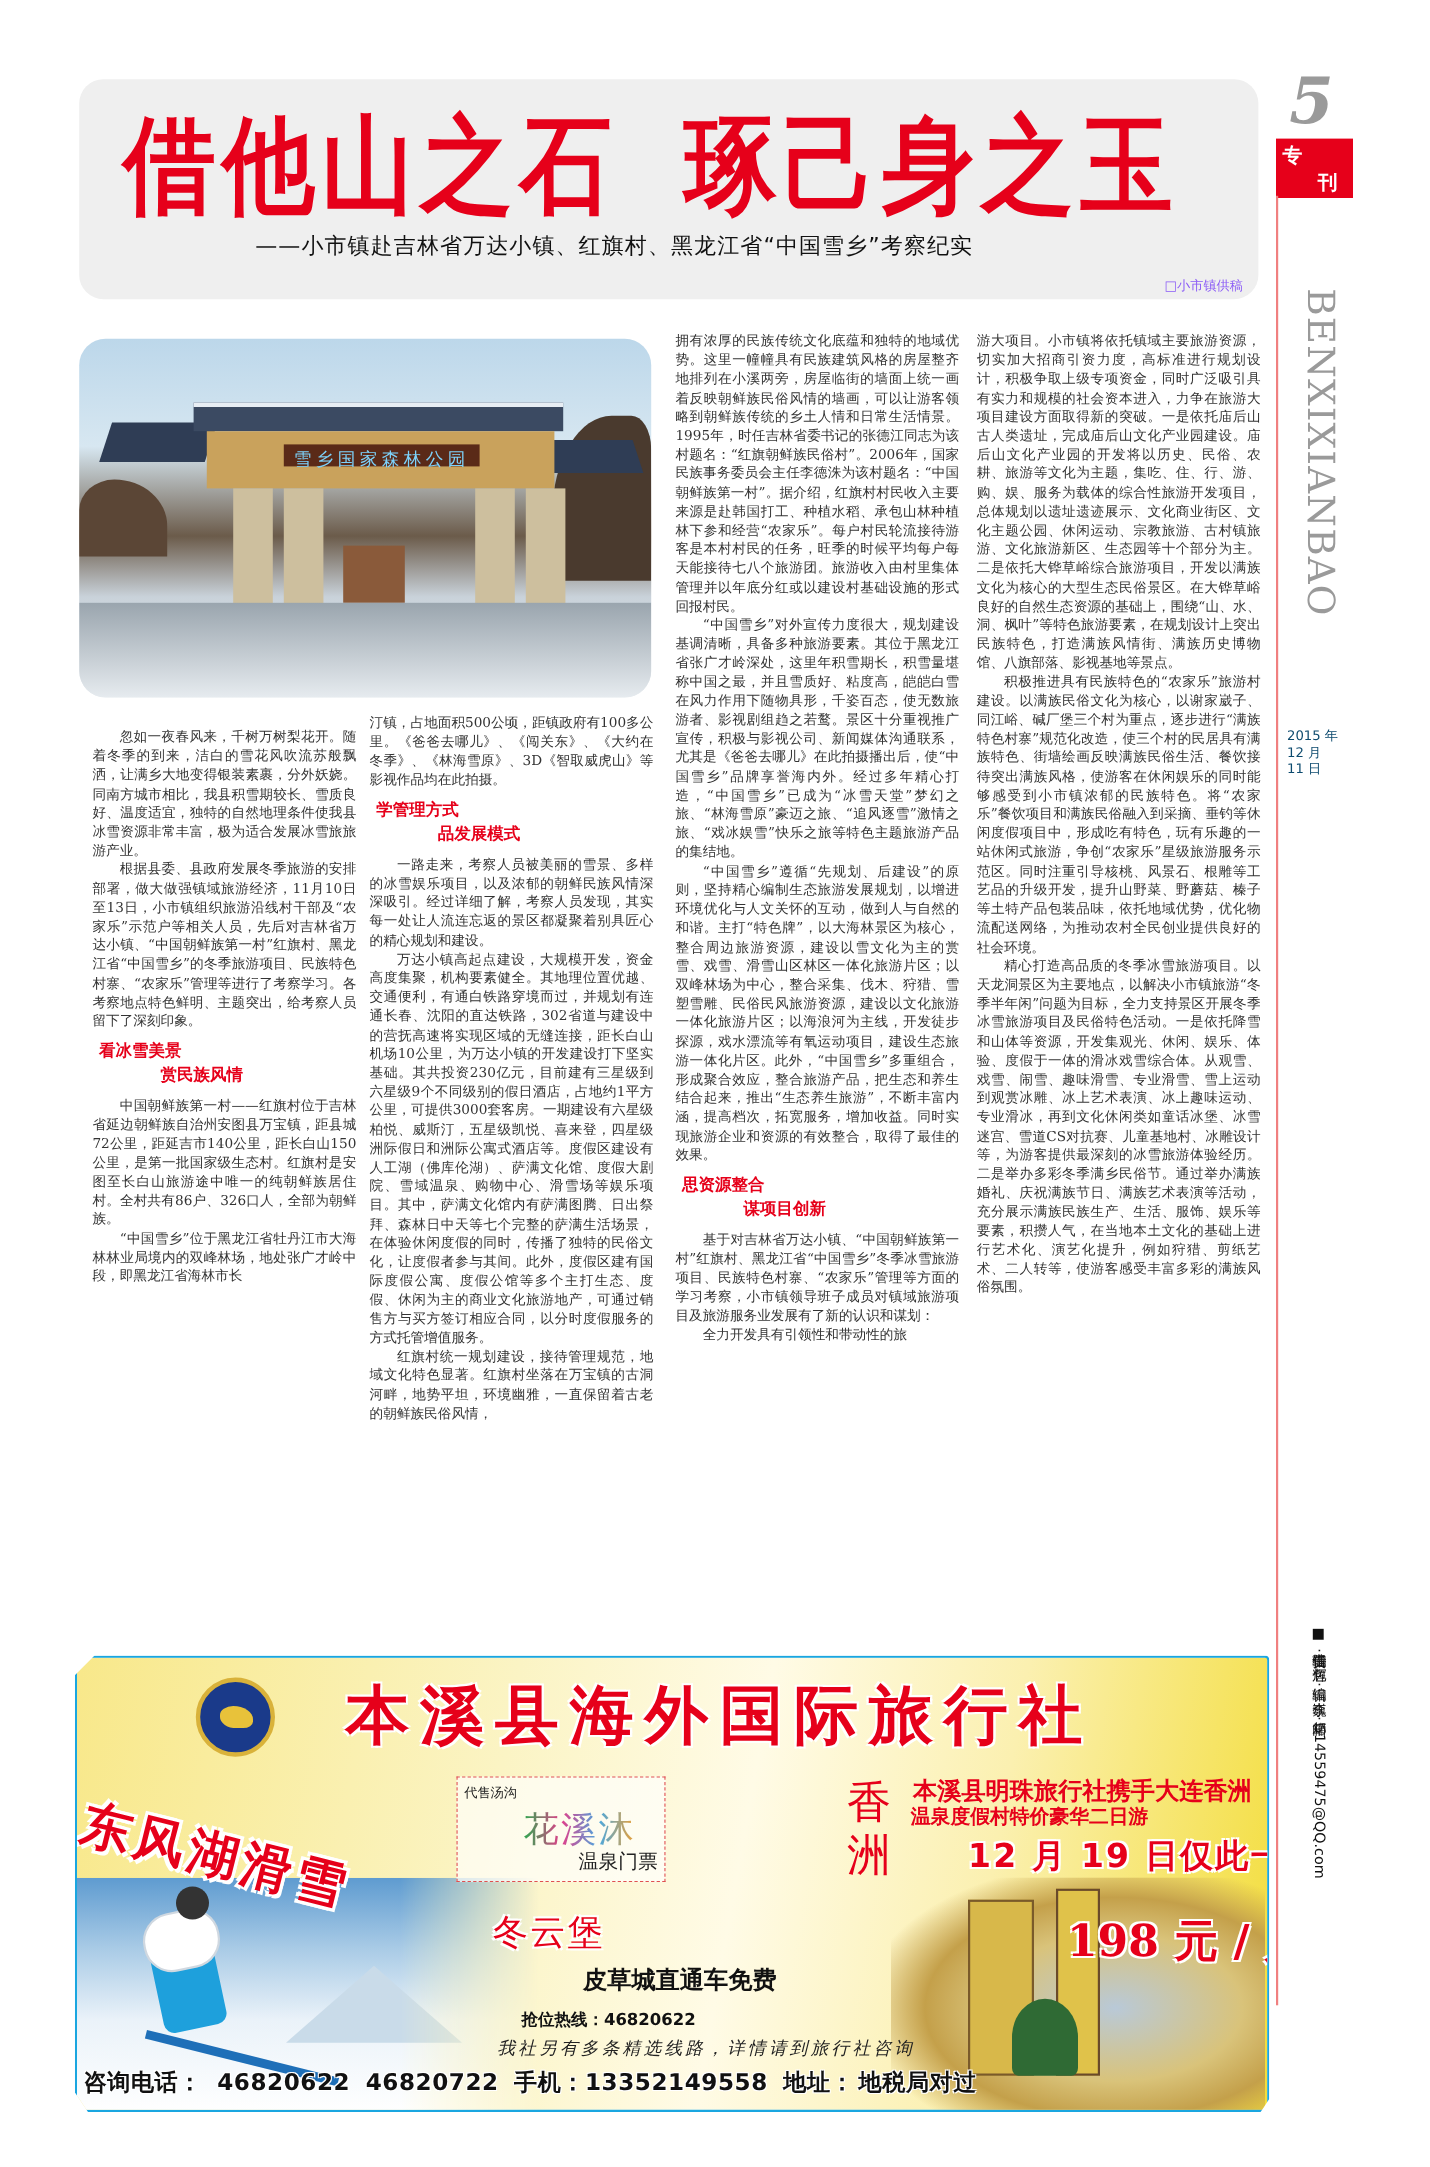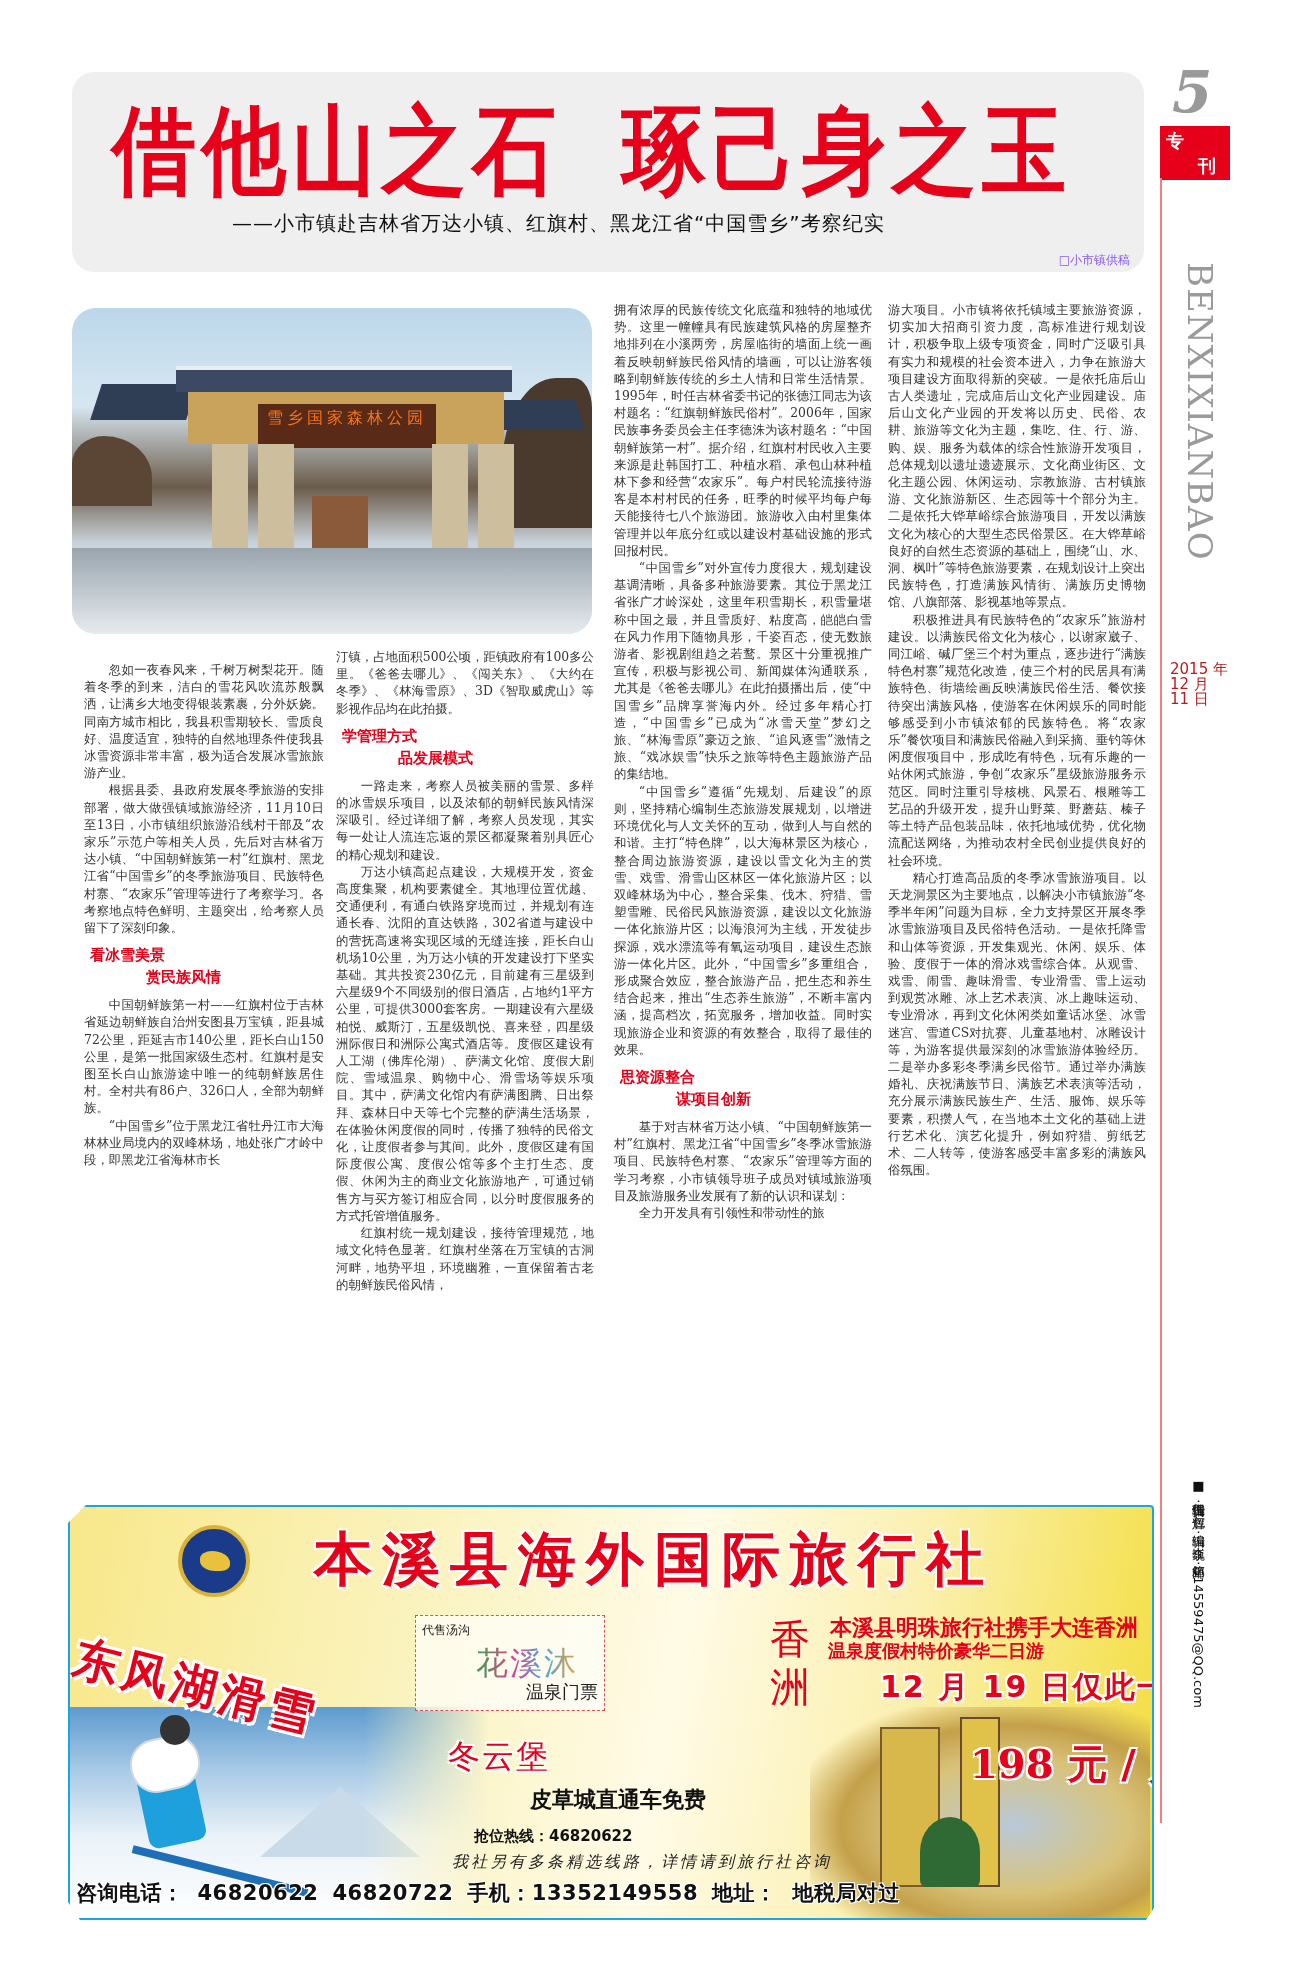--- a/index.html
+++ b/index.html
@@ -41,40 +41,40 @@
   }
   .section-tag .t1 { position: absolute; left: 6px; top: 3px; }
   .section-tag .t2 { position: absolute; left: 38px; top: 28px; }
   .paper-name {
     position: absolute; left: 1180px; top: 262px;
     writing-mode: vertical-rl; font-family: "DejaVu Serif", serif;
     font-size: 34px; color: #9a9a9a; letter-spacing: 1px; font-weight: 300;
   }
   .date-block {
     position: absolute; left: 1170px; top: 662px; font-family: "DejaVu Sans", sans-serif;
-    font-size: 15px; color: #b91c1c; line-height: 15px;
+    font-size: 12px; color: #0c4a6e; line-height: 15px;
   }
   .credits {
     position: absolute; left: 1190px; top: 1478px;
     writing-mode: vertical-rl; font-family: "DejaVu Sans", sans-serif;
     font-size: 13px; color: #111; white-space: nowrap; line-height: 16px;
   }
   .credits span { margin-bottom: 14px; display: inline-block; }
 
   
   .photo {
     position: absolute; left: 72px; top: 308px; width: 520px; height: 326px;
     border-radius: 24px; overflow: hidden;
     background: linear-gradient(180deg, #bcd7ea 0%, #d7e7f1 30%, #6b5b4a 55%, #c9d2da 72%, #e7ecf0 100%);
   }
   .photo .roof-l { position:absolute; left:24px; top:76px; width:96px; height:36px; background:#2f3d55; transform: skewX(-18deg); }
   .photo .roof-c { position:absolute; left:104px; top:58px; width:336px; height:26px; background:#3b4a62; border-top:4px solid #e8eef4; }
   .photo .roof-r { position:absolute; left:420px; top:92px; width:88px; height:30px; background:#2f3d55; transform: skewX(18deg); }
   .photo .beam { position:absolute; left:116px; top:84px; width:316px; height:52px; background:#c9a25c; }
-  .photo .sign { position:absolute; left:186px; top:96px; width:178px; height:44px; background:#5a2a18; color:#f97316; font-family:"DejaVu Serif",serif; font-size:16px; text-align:center; line-height:28px; letter-spacing:4px; }
+  .photo .sign { position:absolute; left:186px; top:96px; width:178px; height:20px; background:#5a2a18; color:#7dd3fc; font-family:"DejaVu Serif",serif; font-size:16px; text-align:center; line-height:28px; letter-spacing:4px; }
   .photo .pillar { position:absolute; top:136px; width:36px; height:110px; background:#cdbf9e; }
   .photo .hill-l { position:absolute; left:0; top:128px; width:80px; height:70px; background:#5b4636; border-radius: 40% 60% 0 0; }
   .photo .hill-r { position:absolute; right:0; top:70px; width:90px; height:150px; background:#4a3a2e; border-radius: 60% 20% 0 0; }
   .photo .booth { position:absolute; left:240px; top:188px; width:56px; height:52px; background:#8a5a3a; }
   .photo .road { position:absolute; left:0; top:240px; width:520px; height:86px; background:linear-gradient(180deg,#9aa5ae,#e6ebef); }
 
   
   .col { position: absolute; font-size: 12.4px; line-height: 17.2px; text-align: justify; color: #333; }
   .col p { text-indent: 2em; }
   .col-1 { left: 84px; top: 648px; width: 240px; margin-top: 13px; }
@@ -275,15 +275,15 @@
     <div class="palm"></div>
   </div>
   <div class="price">198 元 / 人</div>
 
   <div class="dongyunbao">冬云堡</div>
   <div class="bus-free">皮草城直通车免费</div>
   <div class="hotline">抢位热线：46820622</div>
   <div class="more-routes">我社另有多条精选线路，详情请到旅行社咨询</div>
 
   <div class="contact-bar">
-    <span>咨询电话：</span><span>46820622</span><span>46820722</span><span style="margin-right:0">手机：</span><span>13352149558</span><span style="margin-right:16px">地址：</span><span>地税局对过</span>
+    <span>咨询电话：</span><span>46820622</span><span>46820722</span><span style="margin-right:0">手机：</span><span>13352149558</span><span style="margin-right:4px">地址：</span><span>地税局对过</span>
   </div>
 </div>
 
 </body></html>

